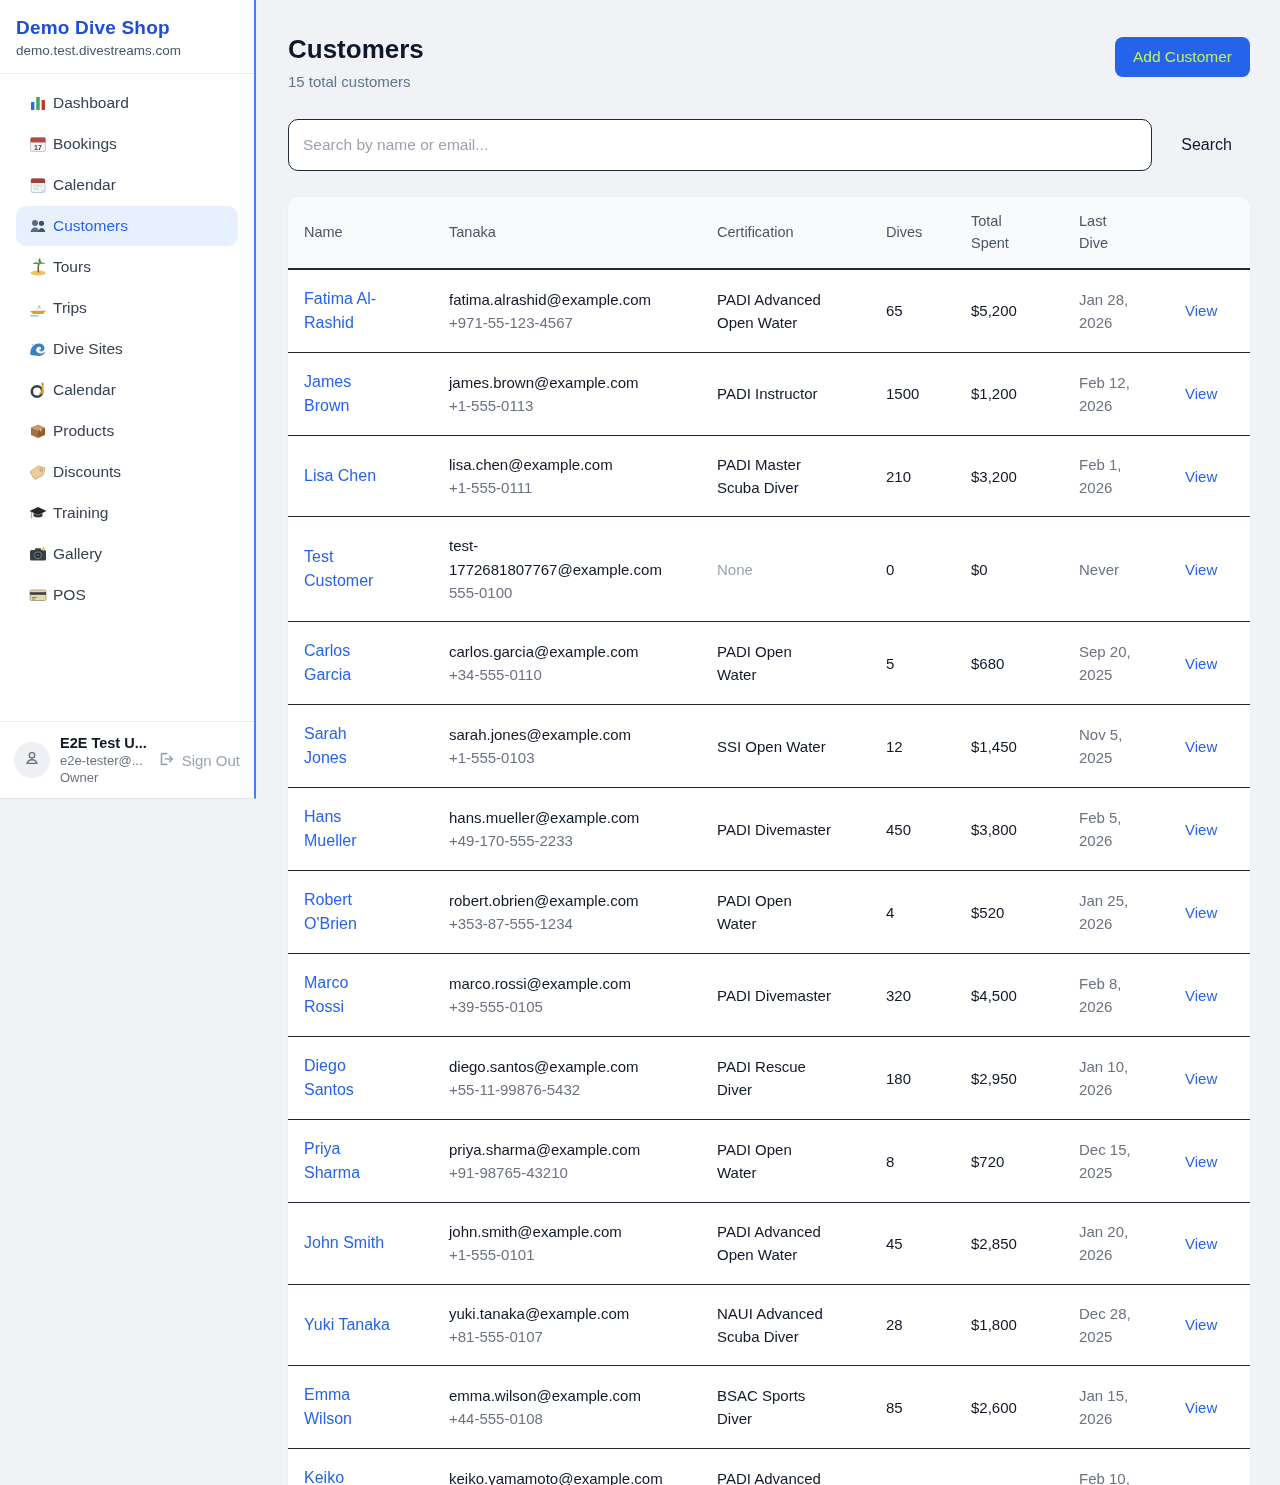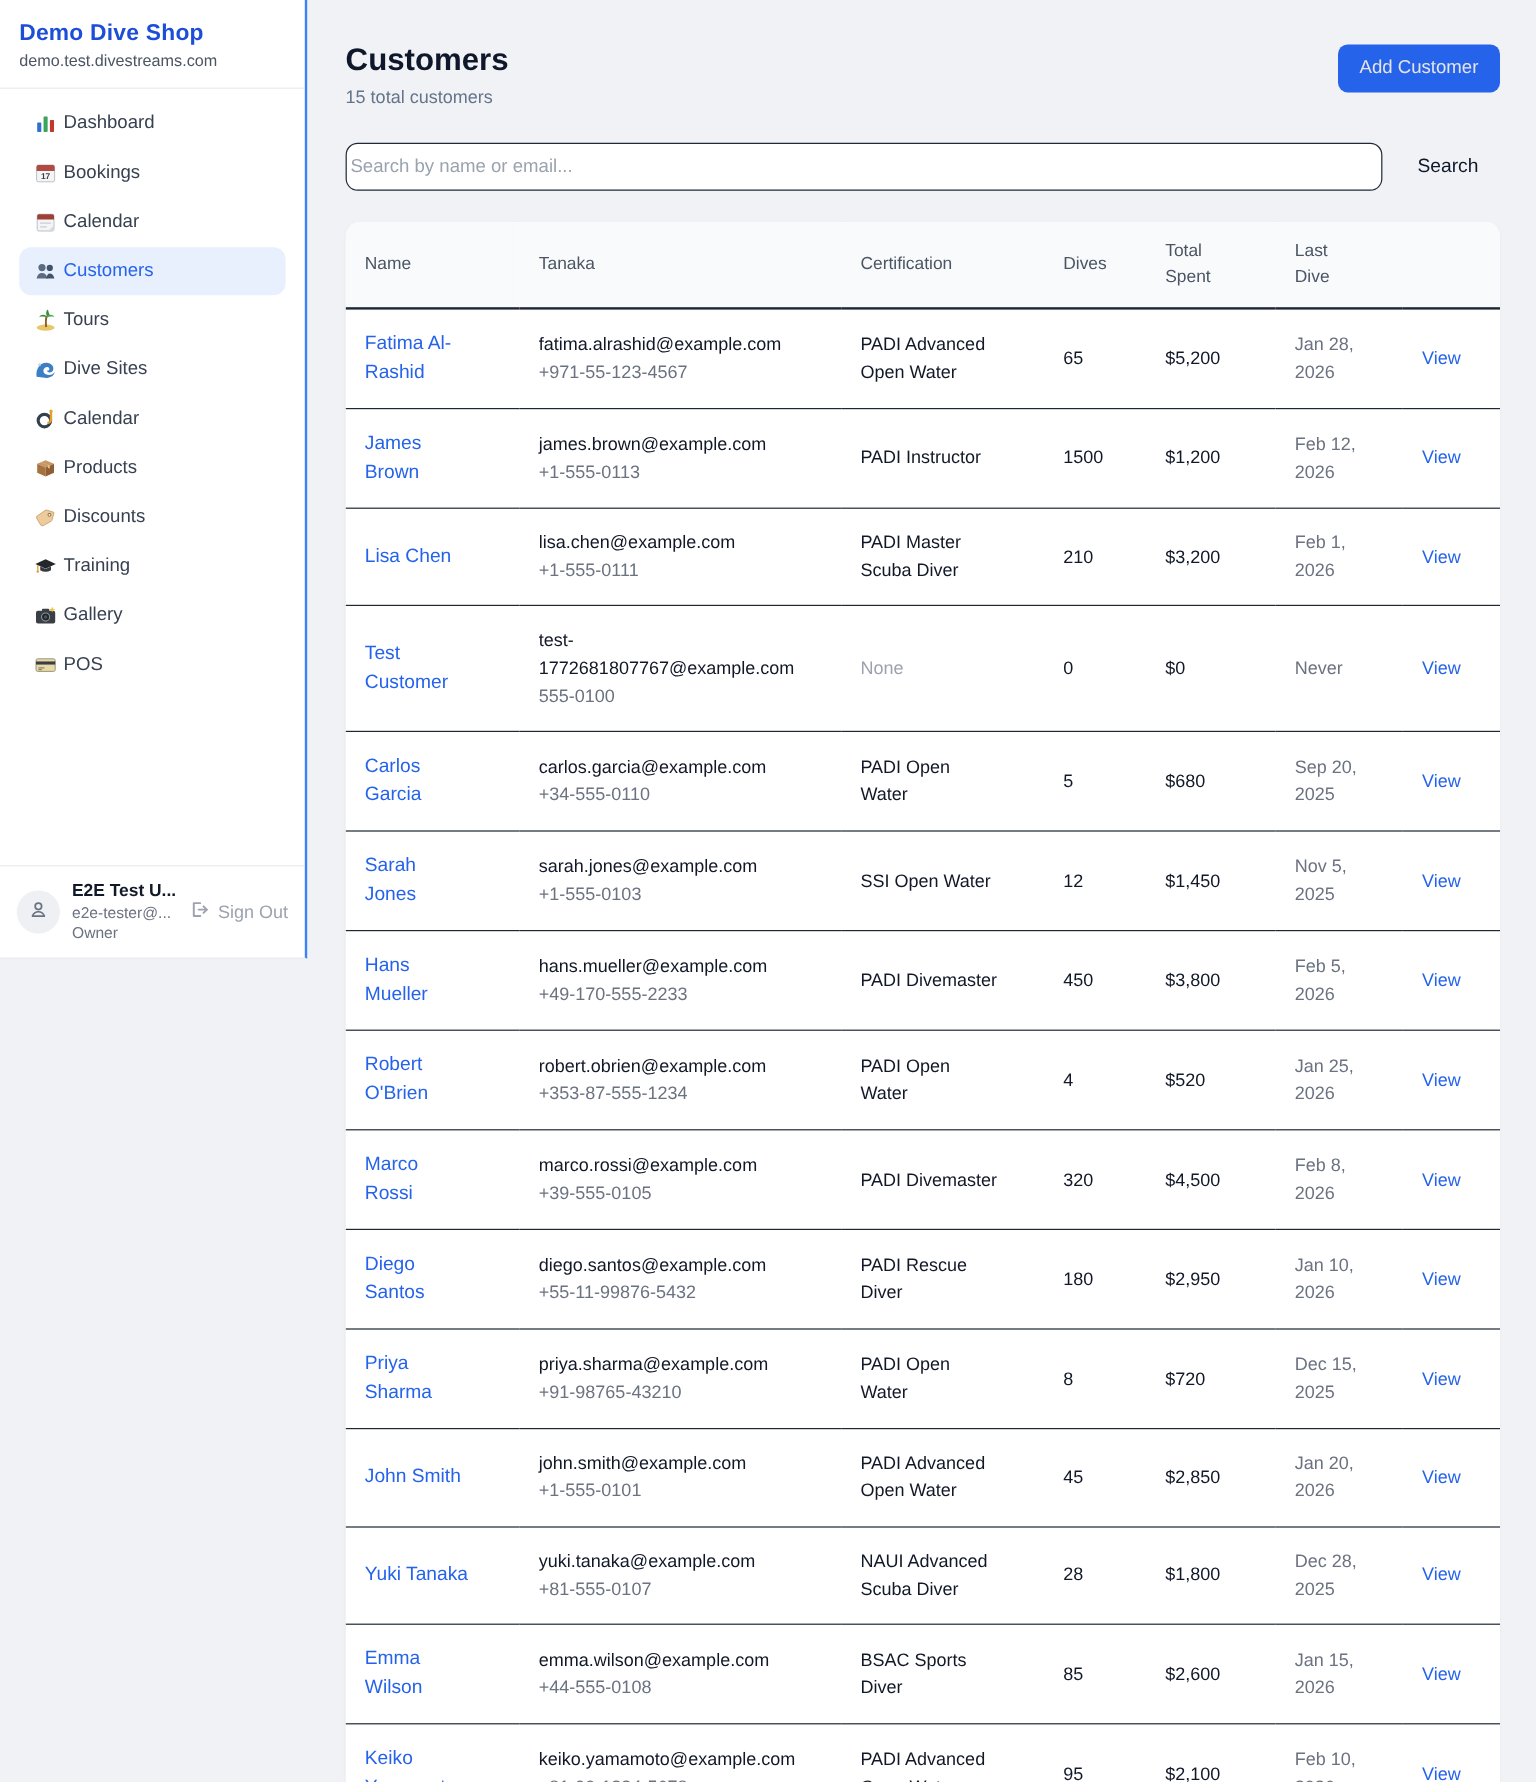--- a/index.html
+++ b/index.html
@@ -49,29 +49,29 @@
     display:flex; align-items:center; gap:7px;
     background:none; border:none; cursor:pointer;
     font-family:inherit; font-size:15px; color:#9ca3af; flex:none;
   }
   
   .main { margin-left:256px; padding:34px 30px 24px 32px; }
   .page-header { display:flex; align-items:flex-start; justify-content:space-between; }
   .page-title { font-size:26px; font-weight:bold; color:#0f172a; }
   .page-subtitle { font-size:15px; color:#64748b; margin-top:8px; }
   .add-btn {
-    background:#2563eb; color:#e5e5e5; border:none; cursor:pointer;
+    background:#2563eb; color:#bef264; border:none; cursor:pointer;
     font-family:inherit; font-size:15.5px; font-weight:500;
     padding:11px 18px; border-radius:8px; margin-top:3px;
   }
   .search-row { display:flex; align-items:center; margin-top:29px; }
   .search-input {
-    flex:1; height:40px;
+    flex:1; height:52px;
     border:1.5px solid #1f2937; border-radius:10px;
-    padding:0 3px; font-family:inherit; font-size:15.5px; color:#111827;
+    padding:0 14px; font-family:inherit; font-size:15.5px; color:#111827;
     background:#ffffff; outline:none;
   }
   .search-input::placeholder { color:#9aa3af; }
   .search-btn {
     background:none; border:none; cursor:pointer;
     font-family:inherit; font-size:16px; color:#0f172a;
     margin-left:27px; margin-right:16px; padding:4px 2px;
   }
   
   .card {
@@ -159,20 +159,31 @@
         <span class="nav-icon">
           <svg viewBox="0 0 20 20">
             <ellipse cx="10" cy="16" rx="7.5" ry="2.6" fill="#e8c66a"></ellipse>
             <path d="M10.5 15.5 q-0.8 -6 0.5 -9" stroke="#8d5a2b" stroke-width="1.6" fill="none"></path>
             <path d="M11 6.5 q-4 -2.5 -6.5 0.5 q3.5 -0.8 6.5 0.5 Z" fill="#3f9142"></path>
             <path d="M11 6.5 q4 -2.5 6.5 0.5 q-3.5 -0.8 -6.5 0.5 Z" fill="#4caf50"></path>
             <path d="M11 6.5 q-1.5 -4 1 -5.5 q0.5 3 1.5 4.5 Z" fill="#388e3c"></path>
           </svg>
         </span>
         <span>Tours</span>
+      </a>
+      <a class="nav-item">
+        <span class="nav-icon">
+          <svg viewBox="0 0 20 20">
+            <path d="M2 13 L18 12.5 L15 16 H5 Z" fill="#dd9f33"></path>
+            <path d="M8.5 9.5 h5 l1.5 3 h-8 Z" fill="#f0f1f2"></path>
+            <rect x="10" y="7.5" width="2.5" height="2.5" fill="#c7ccd1"></rect>
+            <path d="M2.5 17.5 q2 1 4 0 q2 1 4 0" stroke="#7fb3e0" stroke-width="1.2" fill="none"></path>
+          </svg>
+        </span>
+        <span>Trips</span>
       </a>
       <a class="nav-item">
         <span class="nav-icon">
           <svg viewBox="0 0 20 20">
             <path d="M2.5 16 C1.5 9 6 3.5 12 4.5 C16.5 5.3 17.5 9.5 15.5 11.5 C14 13 11.5 12.6 11 10.8 C12.5 11.2 13.5 10 13 8.8 C12.3 7.2 9.5 7.4 8.5 9.5 C7.3 12 9.5 14.5 13 14.5 C15 14.5 16.5 13.6 17.5 12.3 C17 15 14.5 16.8 11 16.9 Z" fill="#3d7fc4"></path>
             <circle cx="5" cy="6" r="1.2" fill="#bcd7ef"></circle>
           </svg>
         </span>
         <span>Dive Sites</span>
       </a>

